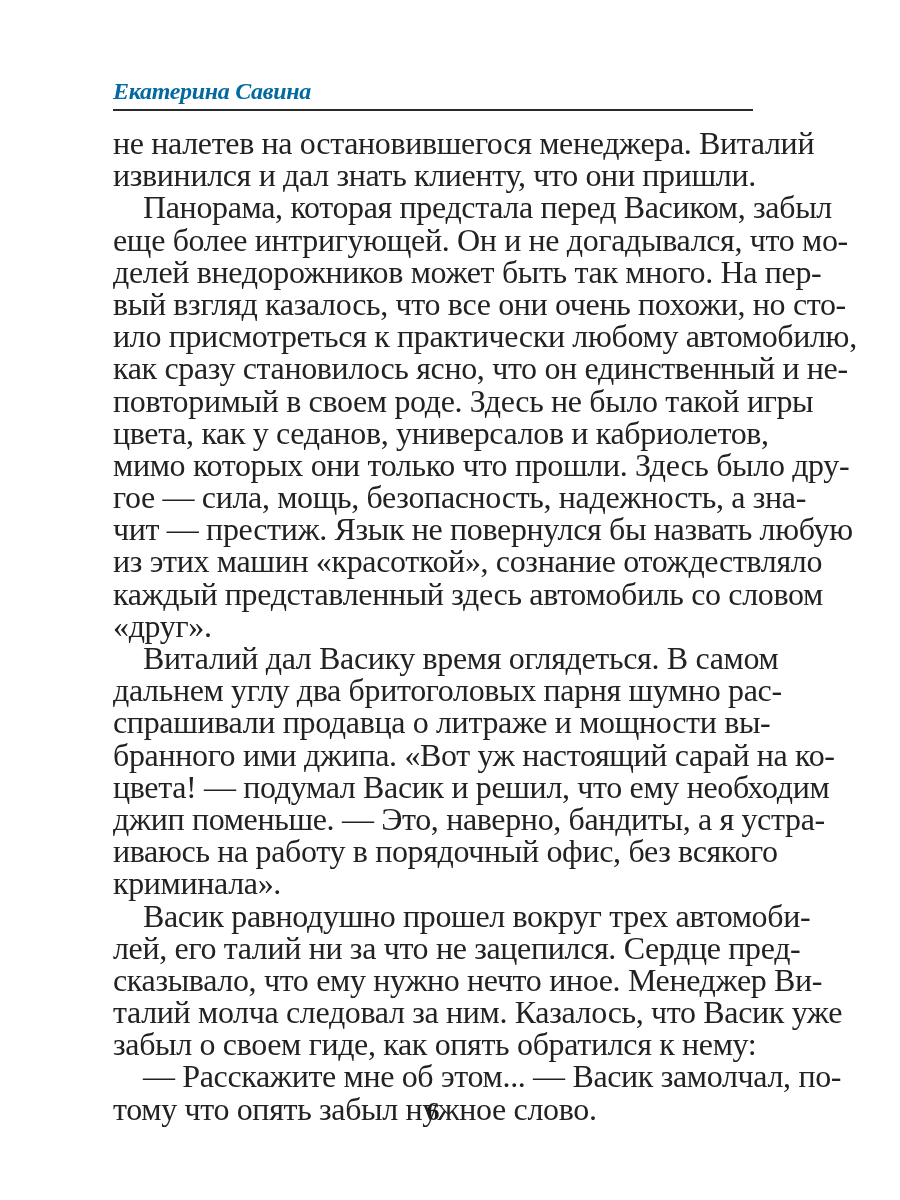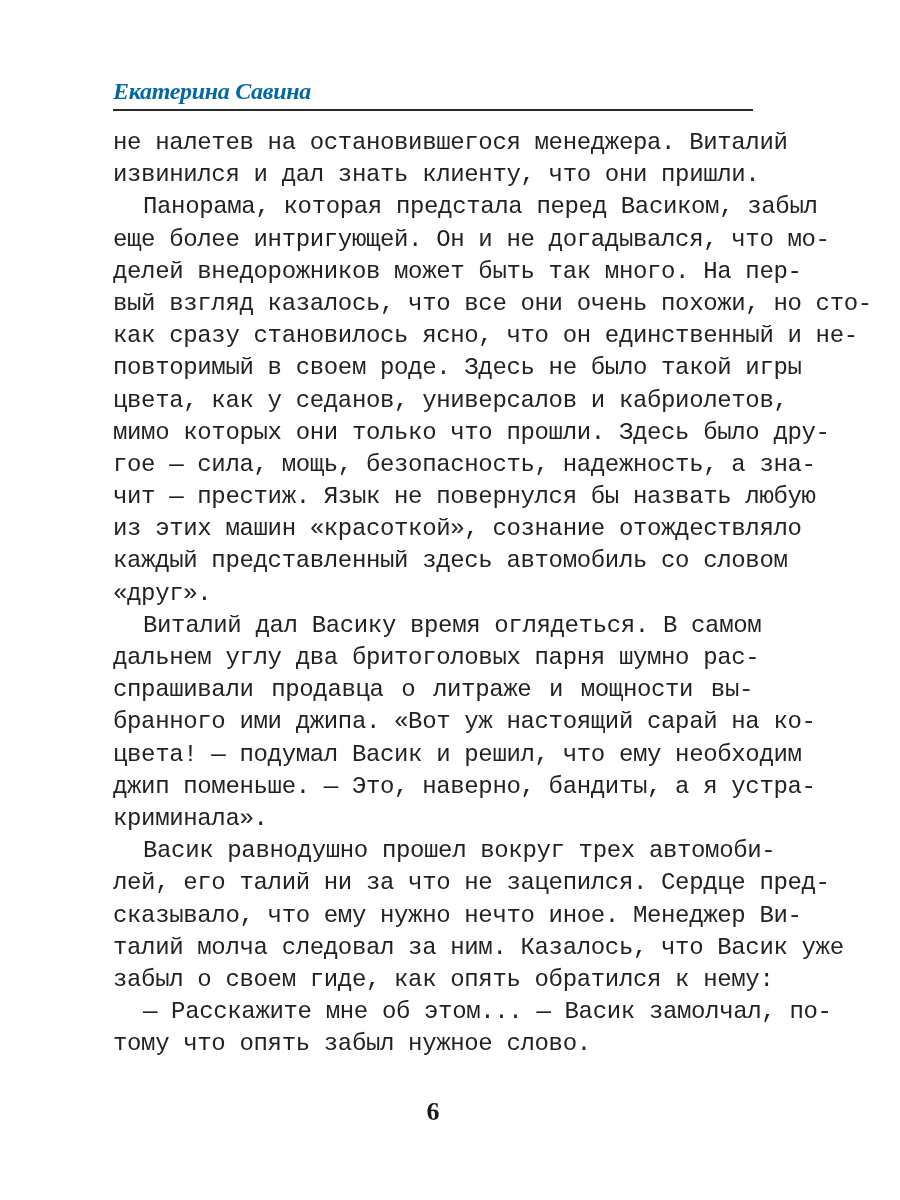--- a/index.html
+++ b/index.html
@@ -38,22 +38,22 @@
     top: 109px;
     width: 640px;
     height: 0;
     border-top: 2px solid #2a2a2a;
   }
   .body-text {
     position: absolute;
     left: 0;
     top: 127px;
     width: 640px;
-    font-family: Liberation Mono, monospace;
-    font-size: 24px;
+    font-family: Liberation Serif, serif;
+    font-size: 32px;
     line-height: 32.2px;
     color: #222222;
     letter-spacing: -0.35px;
   }
   .para {
     margin: 0;
     text-align: justify;
     text-align-last: left;
     hyphens: manual;
   }
@@ -95,38 +95,40 @@
     <div class="para">
       <span class="line">не налетев на остановившегося менеджера. Виталий</span>
       <span class="line last">извинился и дал знать клиенту, что они пришли.</span>
     </div>
 
     <div class="para">
       <span class="line indent">Панорама, которая предстала перед Васиком, забыл</span>
       <span class="line">еще более интригующей. Он и не догадывался, что мо-</span>
       <span class="line">делей внедорожников может быть так много. На пер-</span>
       <span class="line">вый взгляд казалось, что все они очень похожи, но сто-</span>
+      <span class="line">ило присмотреться к практически любому автомобилю,</span>
       <span class="line">как сразу становилось ясно, что он единственный и не-</span>
       <span class="line">повторимый в своем роде. Здесь не было такой игры</span>
       <span class="line">цвета, как у седанов, универсалов и кабриолетов,</span>
       <span class="line">мимо которых они только что прошли. Здесь было дру-</span>
       <span class="line">гое — сила, мощь, безопасность, надежность, а зна-</span>
       <span class="line">чит — престиж. Язык не повернулся бы назвать любую</span>
       <span class="line">из этих машин «красоткой», сознание отождествляло</span>
       <span class="line">каждый представленный здесь автомобиль со словом</span>
       <span class="line last">«друг».</span>
     </div>
 
     <div class="para">
       <span class="line indent">Виталий дал Васику время оглядеться. В самом</span>
       <span class="line">дальнем углу два бритоголовых парня шумно рас-</span>
       <span class="line">спрашивали продавца о литраже и мощности вы-</span>
       <span class="line">бранного ими джипа. «Вот уж настоящий сарай на ко-</span>
       <span class="line">цвета! — подумал Васик и решил, что ему необходим</span>
       <span class="line">джип поменьше. — Это, наверно, бандиты, а я устра-</span>
+      <span class="line">иваюсь на работу в порядочный офис, без всякого</span>
       <span class="line last">криминала».</span>
     </div>
 
     <div class="para">
       <span class="line indent">Васик равнодушно прошел вокруг трех автомоби-</span>
       <span class="line">лей, его талий ни за что не зацепился. Сердце пред-</span>
       <span class="line">сказывало, что ему нужно нечто иное. Менеджер Ви-</span>
       <span class="line">талий молча следовал за ним. Казалось, что Васик уже</span>
       <span class="line last">забыл о своем гиде, как опять обратился к нему:</span>
     </div>

